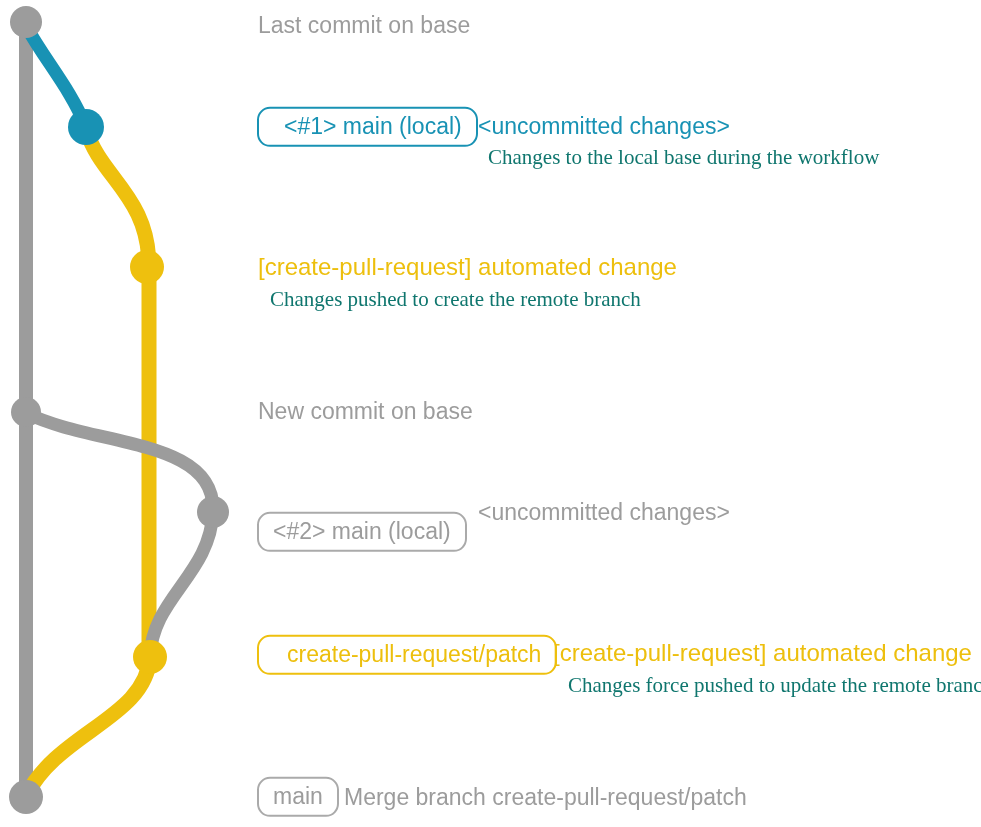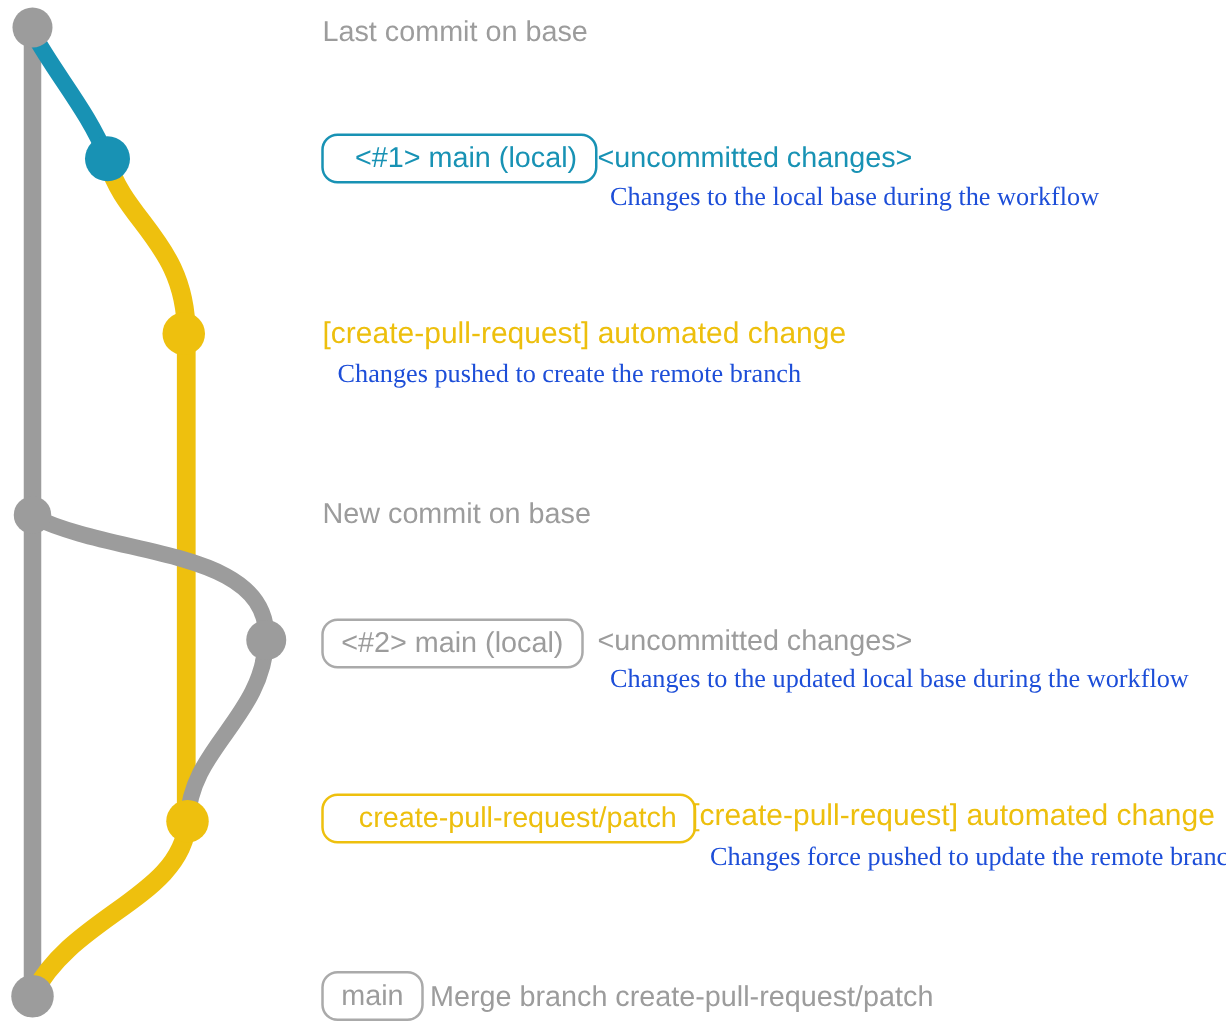--- a/index.html
+++ b/index.html
@@ -14,21 +14,21 @@
   .abs {
     position: absolute;
     transform: translateY(-50%);
     white-space: nowrap;
     line-height: 1.15;
   }
   .gray-text   { color: #9c9c9c; font-size: 23px; }
   .teal-text   { color: #1892b4; font-size: 23px; }
   .yellow-text { color: #edbf0d; font-size: 24px; }
   .serif-caption {
-    color: #1d4ed8;
+    color: #0f766e;
     font-family: "Liberation Serif", serif;
     font-size: 21px;
     text-align: center;
   }
   .badge {
     display: inline-block;
     border: 2px solid;
     border-radius: 13px;
     padding: 5px 14px 6px 14px;
     font-size: 23px;
@@ -73,25 +73,24 @@
     <span class="badge teal">&lt;#1&gt; main (local)</span>
   </div>
   <div class="abs teal-text" style="left:478px; top:126px;">&lt;uncommitted changes&gt;</div>
   <div class="abs serif-caption" style="left:488px; top:157px;">Changes to the local base during the workflow</div>
 
   <div class="abs yellow-text" style="left:258px; top:267px;">[create-pull-request] automated change</div>
   <div class="abs gray-text" style="left:258px; top:411px;">New commit on base</div>
 
   <div class="abs serif-caption" style="left:270px; top:299px;">Changes pushed to create the remote branch</div>
 
-  <div class="abs" style="left:257px; top:515px;">
+  <div class="abs" style="left:257px; top:532px;">
     <span class="badge gray">&lt;#2&gt; main (local)</span>
   </div>
   <div class="abs gray-text" style="left:478px; top:512px;">&lt;uncommitted changes&gt;</div>
-  <div class="abs serif-caption" style="left:488px; top:543px;">Changes to the updated local base during the workflow</div>
 
   <div class="abs" style="left:257px; top:655px;">
     <span class="badge yellow">create-pull-request/patch</span>
   </div>
   <div class="abs yellow-text" style="left:553px; top:653px;">[create-pull-request] automated change</div>
   <div class="abs serif-caption" style="left:568px; top:685px;">Changes force pushed to update the remote branch</div>
 
   <div class="abs" style="left:257px; top:797px;">
     <span class="badge gray">main</span>
   </div>

